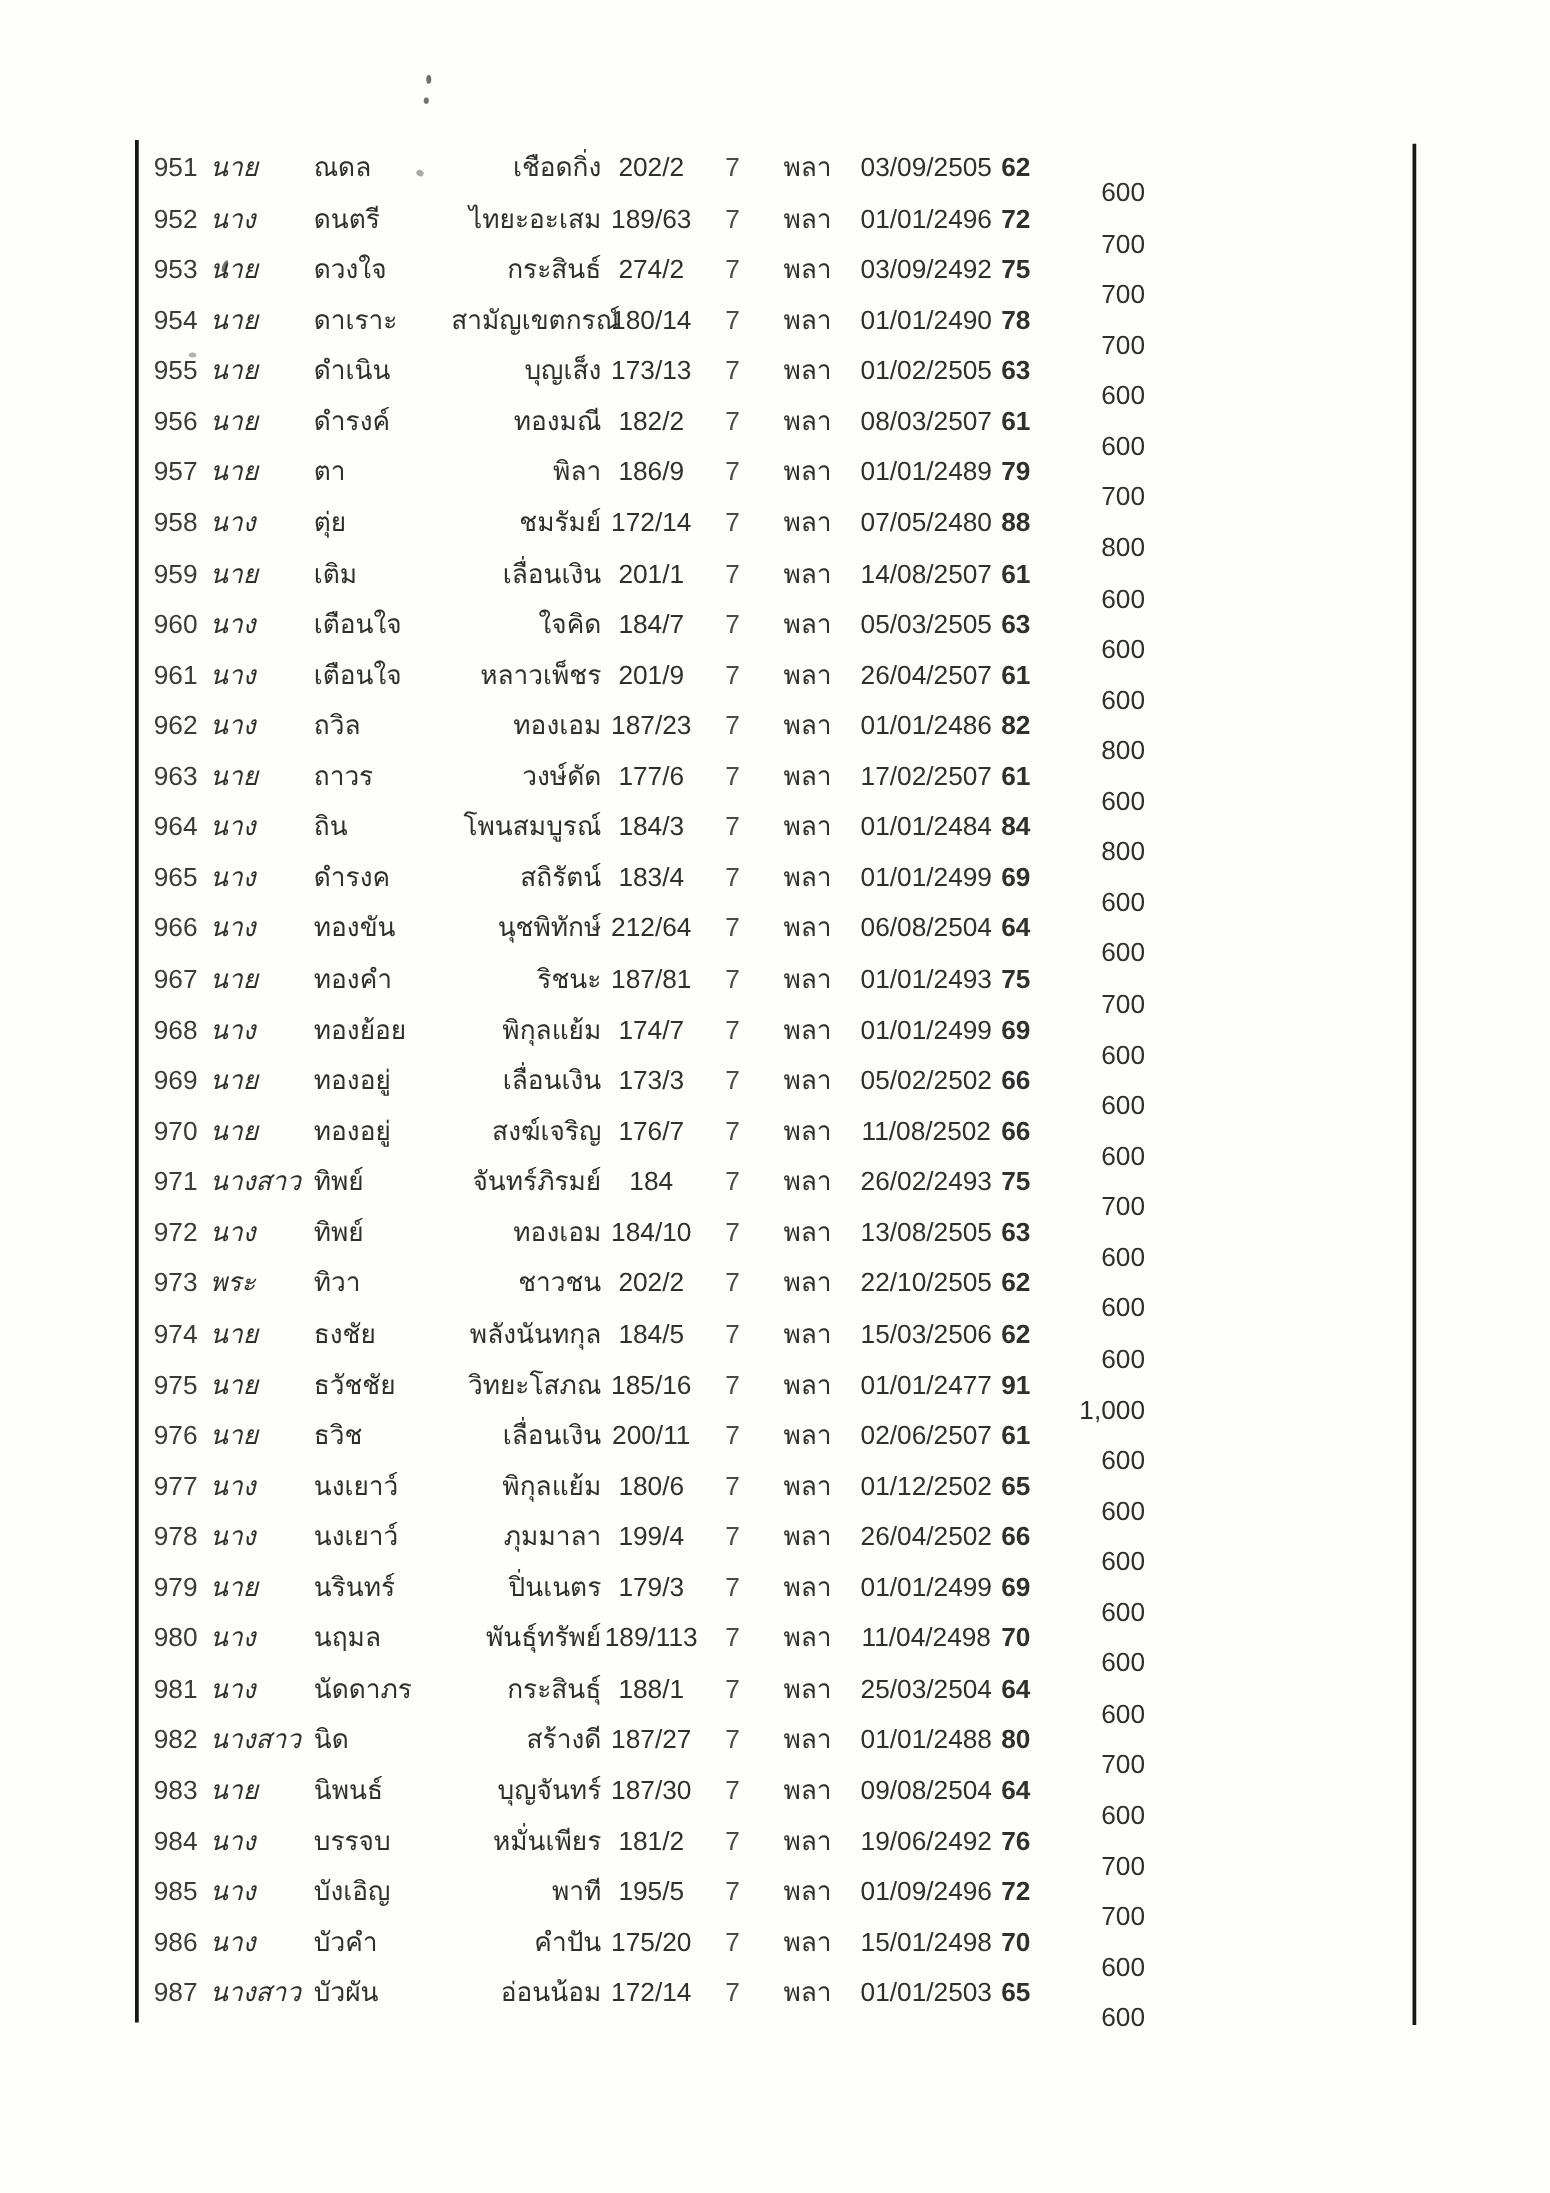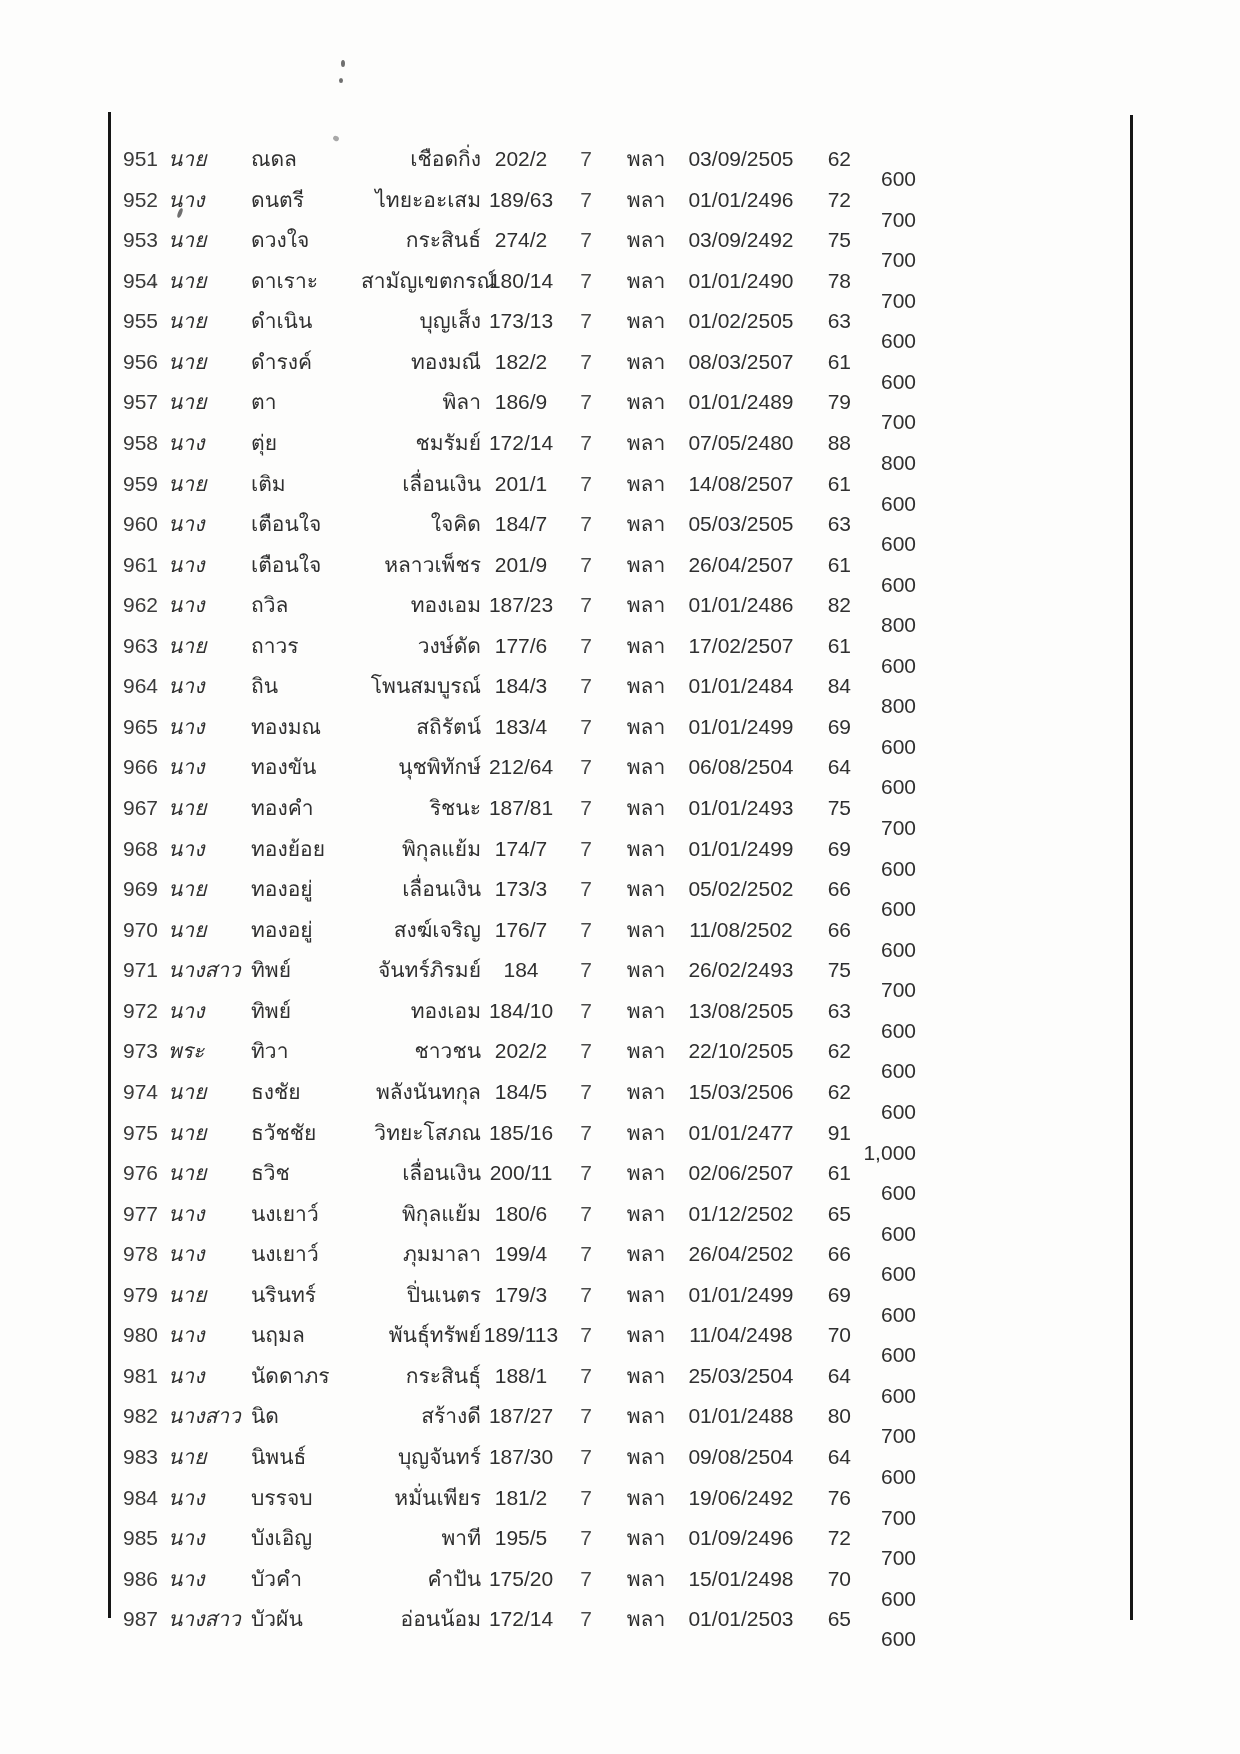--- a/index.html
+++ b/index.html
@@ -32,41 +32,41 @@
   }
   .speck.s1 { left: 341px; top: 60px;  width: 4px; height: 7px; }
   .speck.s2 { left: 339px; top: 78px;  width: 4px; height: 5px; }
   .speck.s3 { left: 333px; top: 136px; width: 6px; height: 5px; opacity:.6; transform: rotate(30deg); }
   .speck.s4 { left: 178px; top: 208px; width: 4px; height: 10px; transform: rotate(22deg); }
   .speck.s5 { left: 151px; top: 282px; width: 6px; height: 4px; opacity:.55; }
 
   .rows {
     position: absolute;
     left: 110px;
-    top: 128px;
+    top: 104px;
     width: 850px;
   }
   .row {
     display: grid;
     grid-template-columns: 48px 93px 110px 120px 80px 50px 70px 120px 50px 65px;
     height: 40.57px;
     align-items: center;
     font-size: 21px;
     line-height: 1;
     white-space: nowrap;
   }
   .c.no     { text-align: right;  color: #3a3a3a; }
   .c.title  { text-align: left;   padding-left: 10px; font-style: italic; }
   .c.first  { text-align: left; }
   .c.last   { text-align: right; }
   .c.addr   { text-align: center; }
   .c.moo    { text-align: center; color: #4a4a4a; }
   .c.sub    { text-align: center; }
   .c.date   { text-align: center; }
-  .c.age    { text-align: right; }
+  .c.age    { text-align: left; font-weight: bold; }
   .c.amount { text-align: right; margin-top: 40px; }
 </style>
 </head>
 <body>
 
 <div class="page">
   <div class="rule rule-left"></div>
   <div class="rule rule-right"></div>
 
   <div class="speck s1"></div>
@@ -254,21 +254,21 @@
     <div class="c moo">7</div>
     <div class="c sub">พลา</div>
     <div class="c date">01/01/2484</div>
     <div class="c age">84</div>
     <div class="c amount">800</div>
   </div>
 
   <div class="row">
     <div class="c no">965</div>
     <div class="c title">นาง</div>
-    <div class="c first">ทองมณ</div>
+    <div class="c first">ดำรงค</div>
     <div class="c last">สถิรัตน์</div>
     <div class="c addr">183/4</div>
     <div class="c moo">7</div>
     <div class="c sub">พลา</div>
     <div class="c date">01/01/2499</div>
     <div class="c age">69</div>
     <div class="c amount">600</div>
   </div>
 
   <div class="row">

